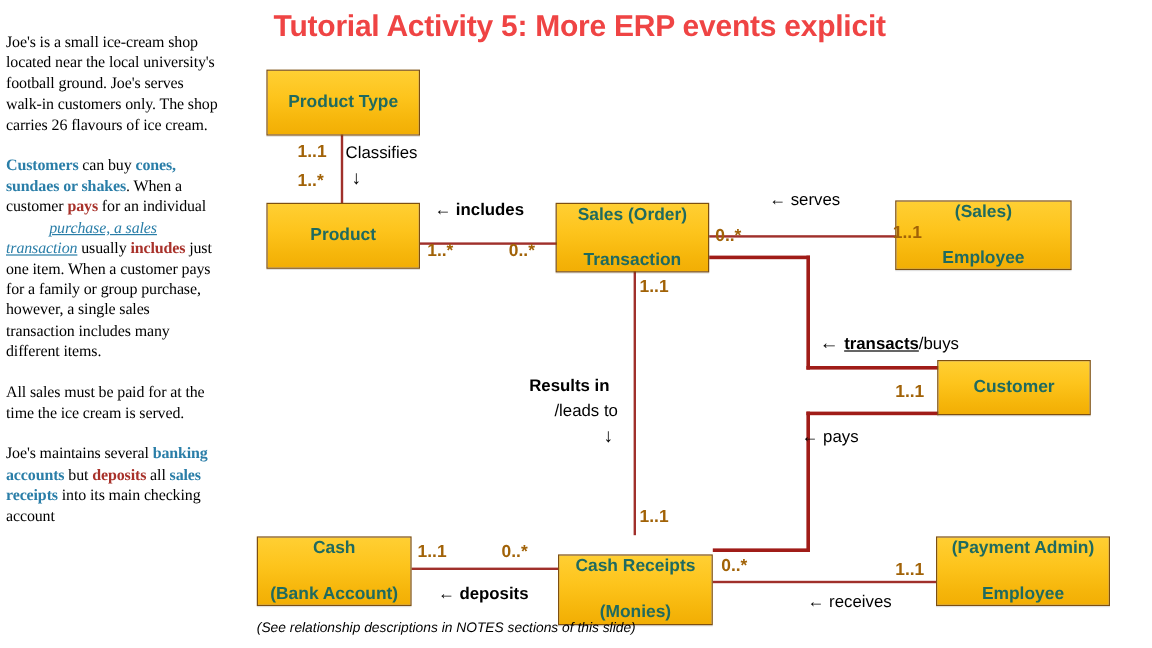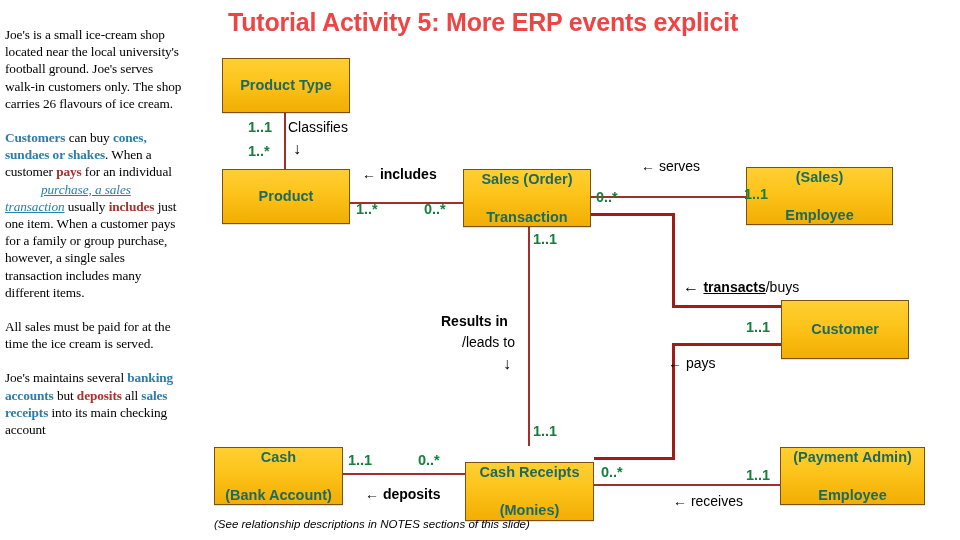--- a/index.html
+++ b/index.html
@@ -48,21 +48,21 @@
   .ln{position:absolute;background:#a01c18;}
   .ln.thin{background:#a0302b;}
 
   
   .lbl{
     position:absolute;font-family:"Liberation Sans",sans-serif;
     font-size:14px;color:#000000;white-space:nowrap;
   }
   .card{
     position:absolute;font-family:"Liberation Sans",sans-serif;
-    font-size:14.5px;font-weight:bold;color:#15803d;white-space:nowrap;
+    font-size:14.5px;font-weight:bold;color:#a16207;white-space:nowrap;
   }
   .lbl.b{font-weight:bold;}
   .arrowglyph{font-size:16px;}
   .und{font-weight:bold;text-decoration:underline;}
 
   #footnote{
     position:absolute;left:214px;top:518px;
     font-family:"Liberation Sans",sans-serif;
     font-size:11.5px;font-style:italic;color:#000;white-space:nowrap;
   }
@@ -116,21 +116,21 @@
     </span>
   </div>
 
   <div class="ebox" style="left:746px;top:167px;width:147px;height:58px;">
     <span>
       <span>(Sales)</span><br>
       <span>Employee</span>
     </span>
   </div>
 
-  <div class="ebox" style="left:781px;top:300px;width:128px;height:59px;">
+  <div class="ebox" style="left:781px;top:300px;width:128px;height:46px;">
     <span>Customer</span>
   </div>
 
   <div class="ebox" style="left:214px;top:447px;width:129px;height:58px;">
     <span>
       <span>Cash</span><br>
       <span>(Bank Account)</span>
     </span>
   </div>
 

